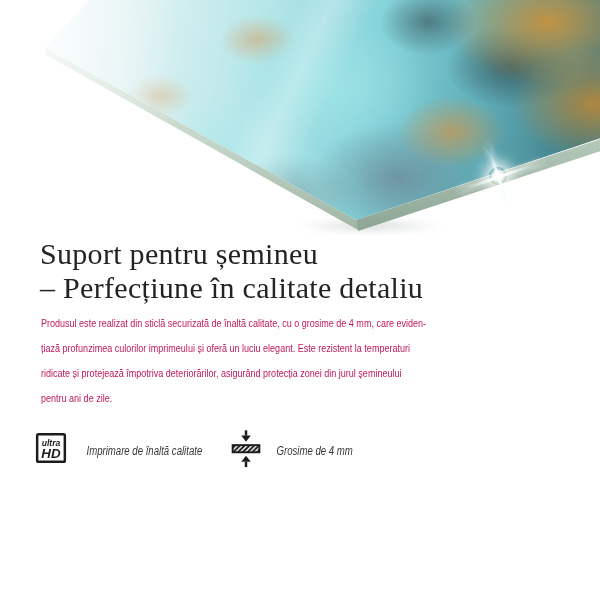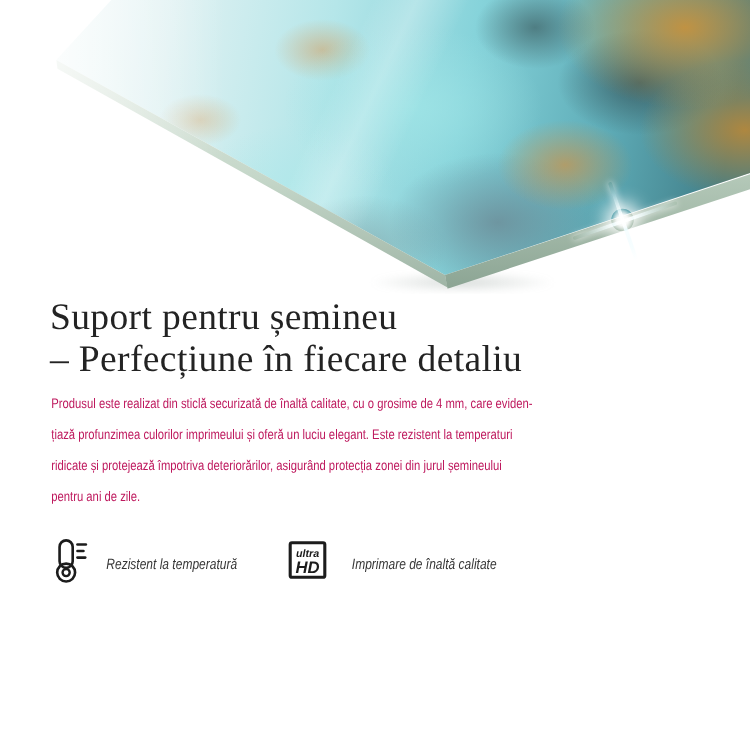--- a/index.html
+++ b/index.html
@@ -78,55 +78,59 @@
     <div class="fade-overlay"></div>
     <div class="sparkle">
       <div class="ray-h"></div>
         <div class="ray-v"></div>
         <div class="core"></div>
     </div>
   </div>
 
   <h1 class="title">
     <span>Suport pentru șemineu</span>
-    <span>– Perfecțiune în fiecare detaliu</span>
+    <span>– Perfecțiune în calitate detaliu</span>
   </h1>
 
   <p class="desc">
     <span class="desc-line">Produsul este realizat din sticlă securizată de înaltă calitate, cu o grosime de 4 mm, care eviden-</span>
     <span class="desc-line">țiază profunzimea culorilor imprimeului și oferă un luciu elegant. Este rezistent la temperaturi</span>
     <span class="desc-line">ridicate și protejează împotriva deteriorărilor, asigurând protecția zonei din jurul șemineului</span>
     <span class="desc-line">pentru ani de zile.</span>
   </p>
 
   <div class="features">
 
-    <div class="feature">
-      <div class="icon-wrap">
-        <svg width="42" height="42" viewBox="0 0 44 44" fill="none" stroke="#1c1c1c" stroke-width="2.2" stroke-linecap="round">
-          <rect x="18.5" y="5.5" width="11" height="23" rx="5.5"></rect>
-          <circle cx="24" cy="32.5" r="7.5"></circle>
-          <circle cx="24" cy="32.5" r="3" stroke-width="2"></circle>
-          <line x1="33.5" y1="9" x2="40.5" y2="9"></line>
-          <line x1="33.5" y1="14.5" x2="38.5" y2="14.5"></line>
-          <line x1="33.5" y1="20" x2="40" y2="20"></line>
-        </svg>
-      </div>
-      <div class="lbl">Rezistent la temperatură</div>
-    </div>
 
     <div class="feature">
       <div class="icon-wrap">
         <svg width="42" height="42" viewBox="0 0 44 44" fill="none">
           <rect x="7.5" y="7.5" width="29" height="29" rx="1.5" stroke="#1c1c1c" stroke-width="2.6"></rect>
           <text x="22" y="19.5" text-anchor="middle" font-size="9">ultra</text>
           <text x="22" y="32.5" text-anchor="middle" font-size="14">HD</text>
         </svg>
       </div>
       <div class="lbl">Imprimare de înaltă calitate</div>
     </div>
 
 
 
 
+    <div class="feature">
+      <div class="icon-wrap">
+        <svg width="42" height="42" viewBox="0 0 44 44">
+          <defs>
+            <pattern id="barHatch" patternUnits="userSpaceOnUse" width="5" height="5">
+              <path d="M-1,6 L6,-1 M-1,1 L1,-1 M4,6 L6,4" stroke="#1c1c1c" stroke-width="2"></path>
+            </pattern>
+          </defs>
+          <line x1="22" y1="3.5" x2="22" y2="9" stroke="#1c1c1c" stroke-width="2.6"></line>
+          <polygon points="17,9 27,9 22,15.5" fill="#1c1c1c"></polygon>
+          <rect x="8" y="19" width="28" height="7.5" fill="url(#barHatch)" stroke="#1c1c1c" stroke-width="2"></rect>
+          <polygon points="22,30 17,36.5 27,36.5" fill="#1c1c1c"></polygon>
+          <line x1="22" y1="36.5" x2="22" y2="42" stroke="#1c1c1c" stroke-width="2.6"></line>
+        </svg>
+      </div>
+      <div class="lbl">Grosime de 4 mm</div>
+    </div>
 
   </div>
 </div>
 
 </body></html>

